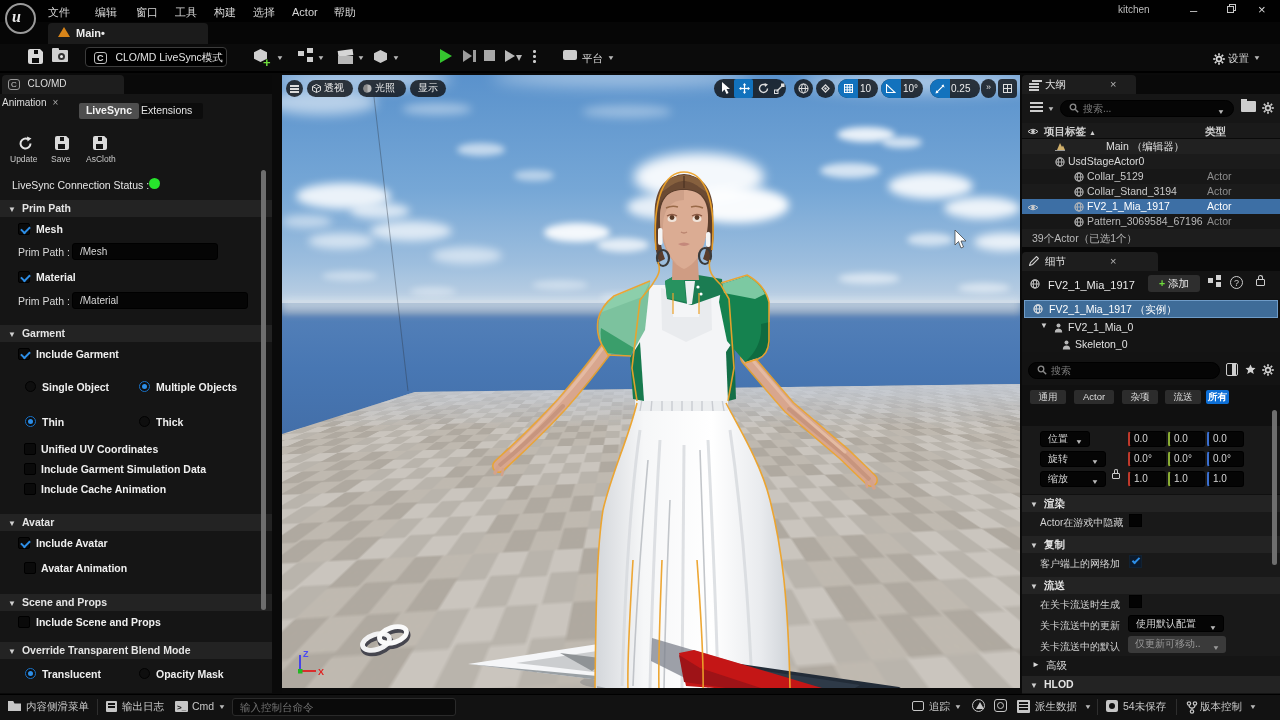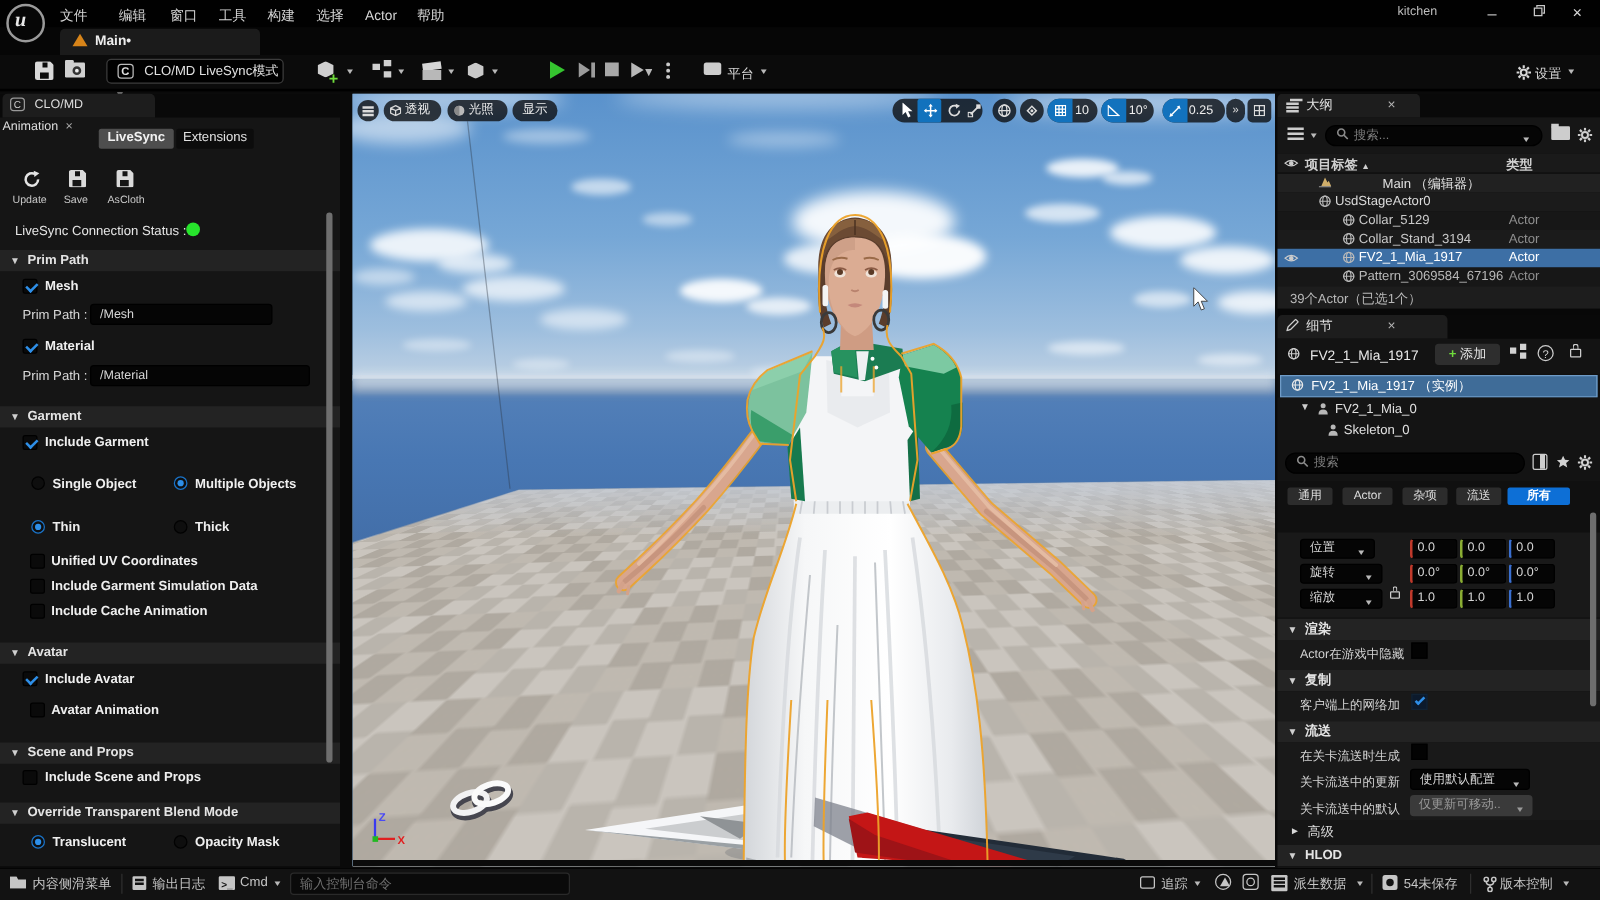--- a/index.html
+++ b/index.html
@@ -102,21 +102,21 @@
   <div class="abs chev" style="left:1253px;top:53px;">▼</div>
 
   <div class="abs" style="left:0;top:75px;width:272px;height:618px;background:#151515;">
     <div class="abs" style="left:0;top:0;width:272px;height:19px;background:#090909;"></div>
     <div class="abs" style="left:2px;top:0;width:122px;height:19px;background:#1d1d1d;border-radius:4px 4px 0 0;color:#dedede;font-size:10px;line-height:18px;">
       <span style="margin-left:6px;border:1px solid #999;border-radius:3px;padding:0 2px;font-size:8px;color:#ccc;">C</span>
       <span style="margin-left:5px;">CLO/MD Animation</span><span style="margin-left:6px;color:#aaa;">×</span>
     </div>
 
     <div class="abs" style="left:79px;top:28px;width:60px;height:16px;background:#4e4e4e;border-radius:2px;color:#f2f2f2;font-size:10.5px;font-weight:bold;text-align:center;line-height:15px;">LiveSync</div>
-    <div class="abs" style="left:141px;top:28px;width:62px;height:16px;background:#0c0c0c;border-radius:2px;color:#e2e2e2;font-size:10.5px;text-align:center;line-height:15px;">Extensions</div>
+    <div class="abs" style="left:141px;top:28px;width:62px;height:16px;background:#0c0c0c;border-radius:2px;color:#e2e2e2;font-size:10.5px;line-height:15px;">Extensions</div>
 
     <div class="abs" style="left:18px;top:61px;"><svg width="15" height="15" viewBox="0 0 15 15">
           <path d="M12.5 7.5 A5 5 0 1 1 10 3.2" fill="none" stroke="#e4e4e4" stroke-width="2"></path>
           <polygon points="9,0.5 13.5,2.5 9.5,5.5" fill="#e4e4e4"></polygon>
         </svg></div>
     <div class="abs" style="left:10px;top:79px;color:#c9c9c9;font-size:8.5px;">Update</div>
     <div class="abs" style="left:55px;top:61px;width:14px;height:14px;background:#dadada;border-radius:2px;clip-path:polygon(0 0,80% 0,100% 20%,100% 100%,0 100%);"></div>
     <div class="abs" style="left:58px;top:69px;width:7px;height:5px;background:#151515;"></div>
     <div class="abs" style="left:60px;top:62px;width:4px;height:4px;background:#151515;"></div>
     <div class="abs" style="left:51px;top:79px;color:#c9c9c9;font-size:8.5px;">Save</div>
@@ -644,24 +644,24 @@
             <line x1="8.5" y1="8.5" x2="10.1" y2="10.1"></line>
             <line x1="8.5" y1="3.5" x2="10.1" y2="1.9"></line>
             <line x1="1.9" y1="10.1" x2="3.5" y2="8.5"></line>
           </g>
         </svg></div>
 
     <div class="abs" style="left:8px;top:315px;width:36px;height:14px;background:#2c2c2c;border-radius:2px;color:#dedede;font-size:9.5px;text-align:center;line-height:13px;">通用</div>
     <div class="abs" style="left:52px;top:315px;width:40px;height:14px;background:#2c2c2c;border-radius:2px;color:#dedede;font-size:9.5px;text-align:center;line-height:13px;">Actor</div>
     <div class="abs" style="left:100px;top:315px;width:36px;height:14px;background:#2c2c2c;border-radius:2px;color:#dedede;font-size:9.5px;text-align:center;line-height:13px;">杂项</div>
     <div class="abs" style="left:143px;top:315px;width:36px;height:14px;background:#2c2c2c;border-radius:2px;color:#dedede;font-size:9.5px;text-align:center;line-height:13px;">流送</div>
-    <div class="abs" style="left:184px;top:315px;width:50px;height:14px;background:#0d6fd6;border-radius:2px;color:#fff;font-size:9.5px;text-align:center;line-height:13px;font-weight:bold;">所有</div>
+    <div class="abs" style="left:184px;top:315px;width:23px;height:14px;background:#0d6fd6;border-radius:2px;color:#fff;font-size:9.5px;text-align:center;line-height:13px;font-weight:bold;">所有</div>
 
     <div class="abs" style="left:0;top:351px;width:258px;height:68px;background:#191919;"></div>
-    <div class="inp" style="left:18px;top:356px;width:60px;height:16px;line-height:14px;"><span style="margin-left:7px;">位置</span><span class="chev" style="float:right;margin:3px 6px 0 0;">▼</span></div>
+    <div class="inp" style="left:18px;top:356px;width:50px;height:16px;line-height:14px;"><span style="margin-left:7px;">位置</span><span class="chev" style="float:right;margin:3px 6px 0 0;">▼</span></div>
     <div class="inp" style="left:106px;top:356px;width:38px;height:16px;line-height:14px;border-left:2.5px solid #c0392b;"><span style="margin-left:4px;">0.0</span></div>
     <div class="inp" style="left:146px;top:356px;width:37px;height:16px;line-height:14px;border-left:2.5px solid #8aad33;"><span style="margin-left:4px;">0.0</span></div>
     <div class="inp" style="left:185px;top:356px;width:37px;height:16px;line-height:14px;border-left:2.5px solid #3a6fd0;"><span style="margin-left:4px;">0.0</span></div>
     <div class="inp" style="left:18px;top:376px;width:66px;height:16px;line-height:14px;"><span style="margin-left:7px;">旋转</span><span class="chev" style="float:right;margin:3px 6px 0 0;">▼</span></div>
     <div class="inp" style="left:106px;top:376px;width:38px;height:16px;line-height:14px;border-left:2.5px solid #c0392b;"><span style="margin-left:4px;">0.0°</span></div>
     <div class="inp" style="left:146px;top:376px;width:37px;height:16px;line-height:14px;border-left:2.5px solid #8aad33;"><span style="margin-left:4px;">0.0°</span></div>
     <div class="inp" style="left:185px;top:376px;width:37px;height:16px;line-height:14px;border-left:2.5px solid #3a6fd0;"><span style="margin-left:4px;">0.0°</span></div>
     <div class="inp" style="left:18px;top:396px;width:66px;height:16px;line-height:14px;"><span style="margin-left:7px;">缩放</span><span class="chev" style="float:right;margin:3px 6px 0 0;">▼</span></div>
     <div class="abs" style="left:90px;top:398px;width:8px;height:6px;border:1.5px solid #cdcdcd;border-radius:1px;"></div>
     <div class="abs" style="left:92px;top:394px;width:4px;height:4px;border:1.5px solid #cdcdcd;border-bottom:none;border-radius:2px 2px 0 0;"></div>

